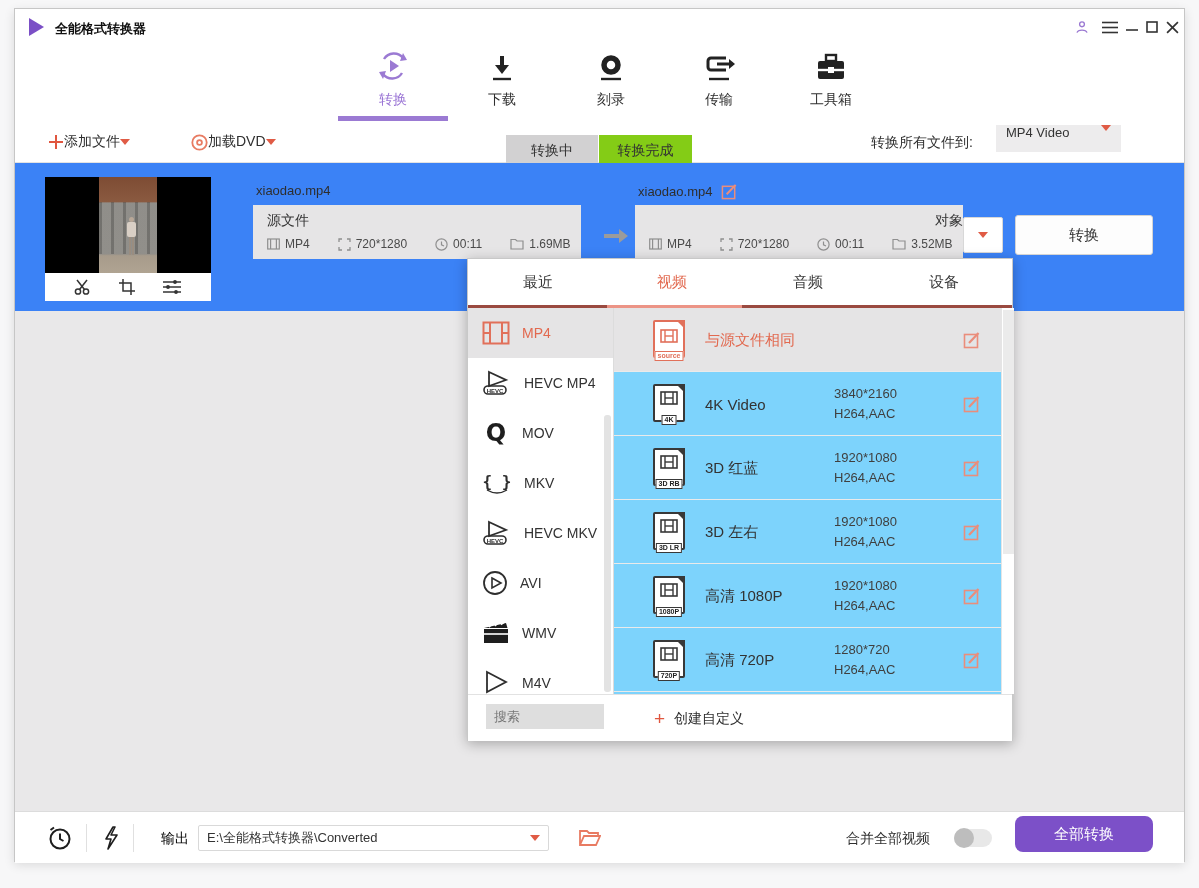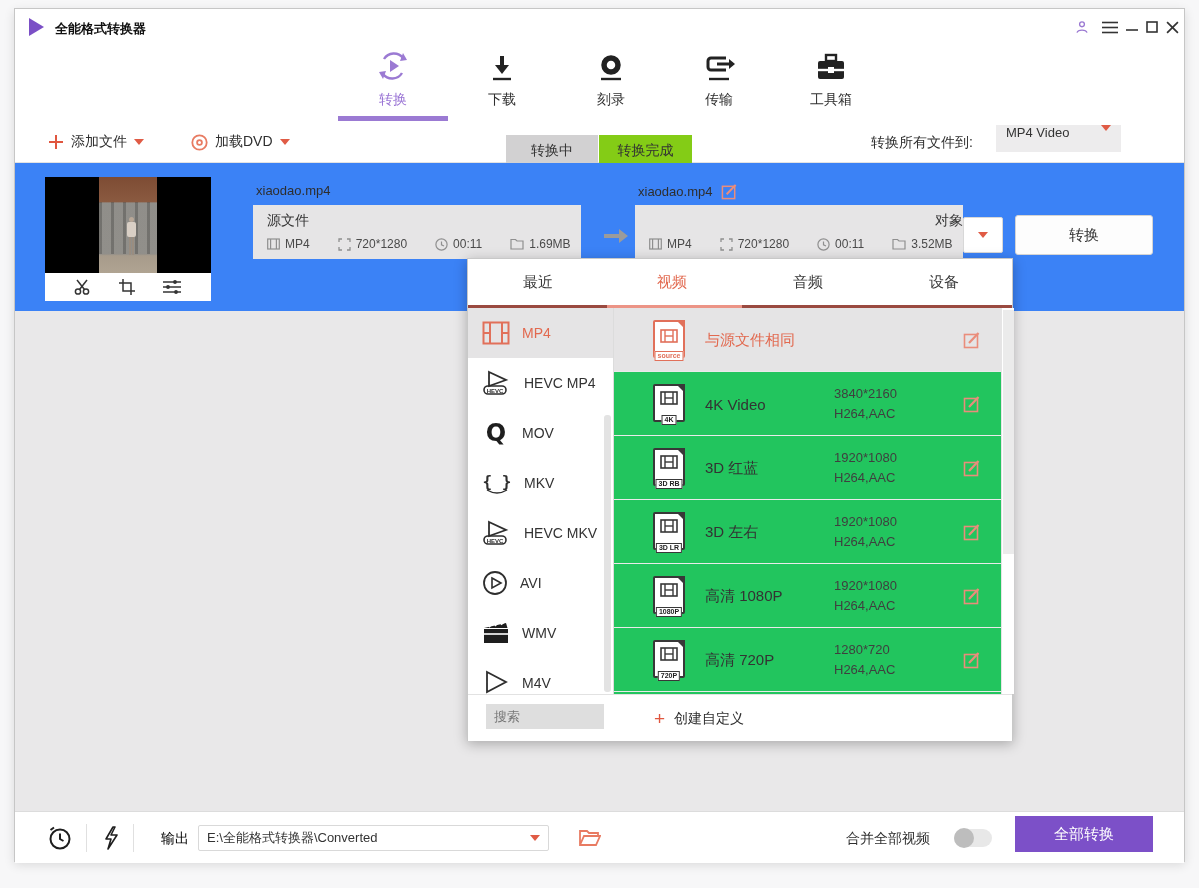--- a/index.html
+++ b/index.html
@@ -17,21 +17,21 @@
   .app-title { position:absolute; left:40px; top:11px; font-size:13px; font-weight:bold; color:#111; }
   .tb-ctl { position:absolute; top:10px; width:18px; height:16px; display:flex; align-items:center; justify-content:center; }
   
   .nav-tab { position:absolute; top:38px; width:110px; height:70px; text-align:center; }
   .nav-tab .ic { height:36px; display:flex; align-items:flex-end; justify-content:center; }
   .nav-tab .lbl { margin-top:8px; font-size:14px; color:#2f2f2f; }
   .nav-tab.active .lbl { color:#9a74d5; }
   .nav-underline { position:absolute; left:323px; top:107px; width:110px; height:5px; background:#9b7ad3; }
   
   .toolbar { position:absolute; left:0; top:112px; width:100%; height:42px; border-bottom:1px solid #e3e3e3; background:#fff; }
-  .tool-item { position:absolute; top:0; height:42px; display:flex; align-items:center; gap:7px; font-size:14px; color:#2f2f2f; }
+  .tool-item { position:absolute; top:0; height:42px; display:flex; align-items:center; font-size:14px; color:#2f2f2f; }
   .caret { width:0; height:0; border-left:5px solid transparent; border-right:5px solid transparent; border-top:6px solid #e05b45; }
   .seg-tab { position:absolute; top:14px; height:30px; line-height:30px; text-align:center; font-size:14px; color:#333; }
   .seg-converting { left:491px; width:92px; background:#d2d1d2; }
   .seg-done { left:584px; width:93px; background:#84cc16; }
   .convert-to-label { position:absolute; left:856px; top:0; height:42px; line-height:42px; font-size:14px; color:#2f2f2f; }
   .convert-to-select { position:absolute; left:981px; top:4px; width:125px; height:27px; background:#edeced;
     display:flex; font-size:13px; color:#333; padding:0 10px; }
   .convert-to-select .caret { margin-left:auto; }
   
   .filerow { position:absolute; left:0; top:154px; width:100%; height:148px; background:#3b82f6; }
@@ -63,34 +63,34 @@
   .footer { position:absolute; left:0; top:802px; width:100%; height:52px; background:#fff; border-top:1px solid #dcdcdc; }
   .vdiv { position:absolute; top:12px; width:1px; height:28px; background:#e0e0e0; }
   .out-label { position:absolute; left:146px; top:0; height:52px; line-height:52px; font-size:14px; color:#000000; }
   .out-path { position:absolute; left:183px; top:13px; width:351px; height:26px; background:#fff;
     border:1px solid #d9d9d9; border-radius:2px; display:flex; align-items:center; padding:0 8px; font-size:13px; color:#333; }
   .out-path .caret { margin-left:auto; }
   .merge-label { position:absolute; left:831px; top:0; height:52px; line-height:52px; font-size:14px; color:#2f2f2f; }
   .toggle { position:absolute; left:939px; top:17px; width:38px; height:18px; background:#e8e8e8; border-radius:9px; }
   .toggle .knob { position:absolute; left:0; top:-1px; width:20px; height:20px; border-radius:50%; background:#bdbdbd; }
   .convert-all-btn { position:absolute; left:1000px; top:4px; width:138px; height:36px; background:#7c50c8;
-    border-radius:0; color:#fff; font-size:15px; display:flex; align-items:center; justify-content:center; }
+    border-radius:8px; color:#fff; font-size:15px; display:flex; align-items:center; justify-content:center; }
   
   .popup { position:absolute; left:452px; top:249px; width:546px; height:483px; background:#fff;
     border:1px solid #c8c8c8; box-shadow:0 3px 12px rgba(0,0,0,.28); z-index:10; }
   .pp-tab { position:absolute; top:0; width:136px; height:46px; line-height:46px; text-align:center; font-size:15px; color:#3a3a3a; }
   .pp-tab.active { color:#e2694f; }
   .pp-line { position:absolute; left:0; top:46px; width:100%; height:3px; background:#9a4a40; }
   .pp-line-active { position:absolute; left:139px; top:46px; width:135px; height:3px; background:#ec9486; z-index:2; }
   .fmt-list { position:absolute; left:0; top:49px; width:146px; height:386px; overflow:hidden; border-right:1px solid #dcdcdc; background:#fff; }
   .fmt-item { position:relative; width:146px; height:50px; display:flex; align-items:center; gap:12px; padding-left:14px; color:#333; }
   .fmt-item.selected { background:#e5e4e5; color:#e2694f; }
   .fmt-item .flbl { font-size:14px; }
   .fmt-scroll { position:absolute; left:136px; top:156px; width:7px; height:277px; background:#e3e3e3; border-radius:3px; }
-  .preset-list { position:absolute; left:146px; top:49px; width:400px; height:386px; overflow:hidden; background:#22c55e; }
+  .preset-list { position:absolute; left:146px; top:49px; width:400px; height:386px; overflow:hidden; background:#7dd3fc; }
   .preset-row { position:relative; width:387px; height:64px; border-bottom:1px solid #eaeaea; }
   .preset-row.selected { background:#e5e4e5; }
   .p-icon { position:absolute; left:39px; top:12px; width:32px; height:38px; border:2px solid #383838; border-radius:2px; background:#fff; }
   .p-icon .ear { position:absolute; right:-2px; top:-2px; width:0; height:0; border-left:9px solid transparent; border-top:9px solid #383838; }
   .p-icon .badge { position:absolute; left:50%; bottom:-5px; transform:translateX(-50%); background:#fff;
     border:1px solid #383838; font-size:7px; font-weight:bold; line-height:8px; padding:0 2px; white-space:nowrap; color:#222; }
   .p-icon.orange { border-color:#e1705a; }
   .p-icon.orange .ear { border-top-color:#e1705a; }
   .p-icon.orange .badge { border-color:#e1705a; color:#e1705a; }
   .p-name { position:absolute; left:91px; top:0; height:64px; display:flex; align-items:center; font-size:15px; color:#333; }

